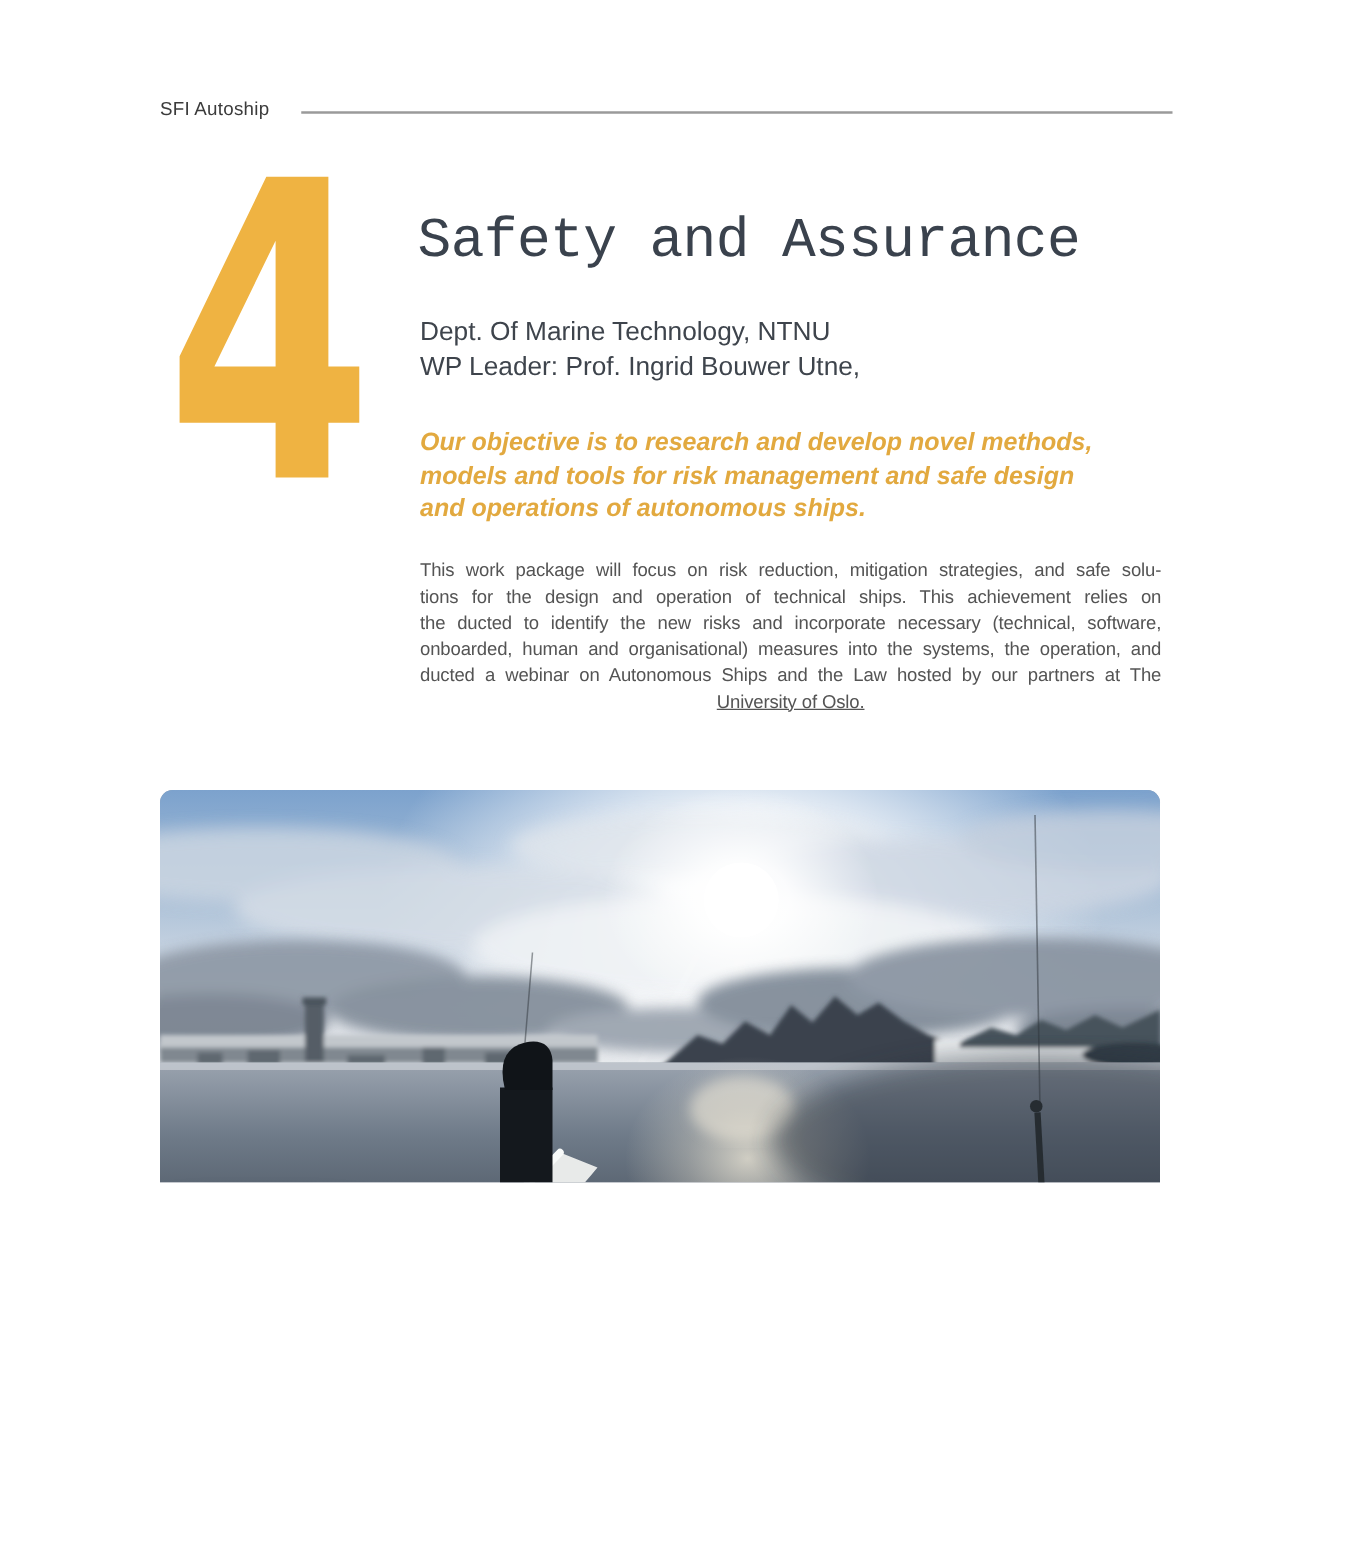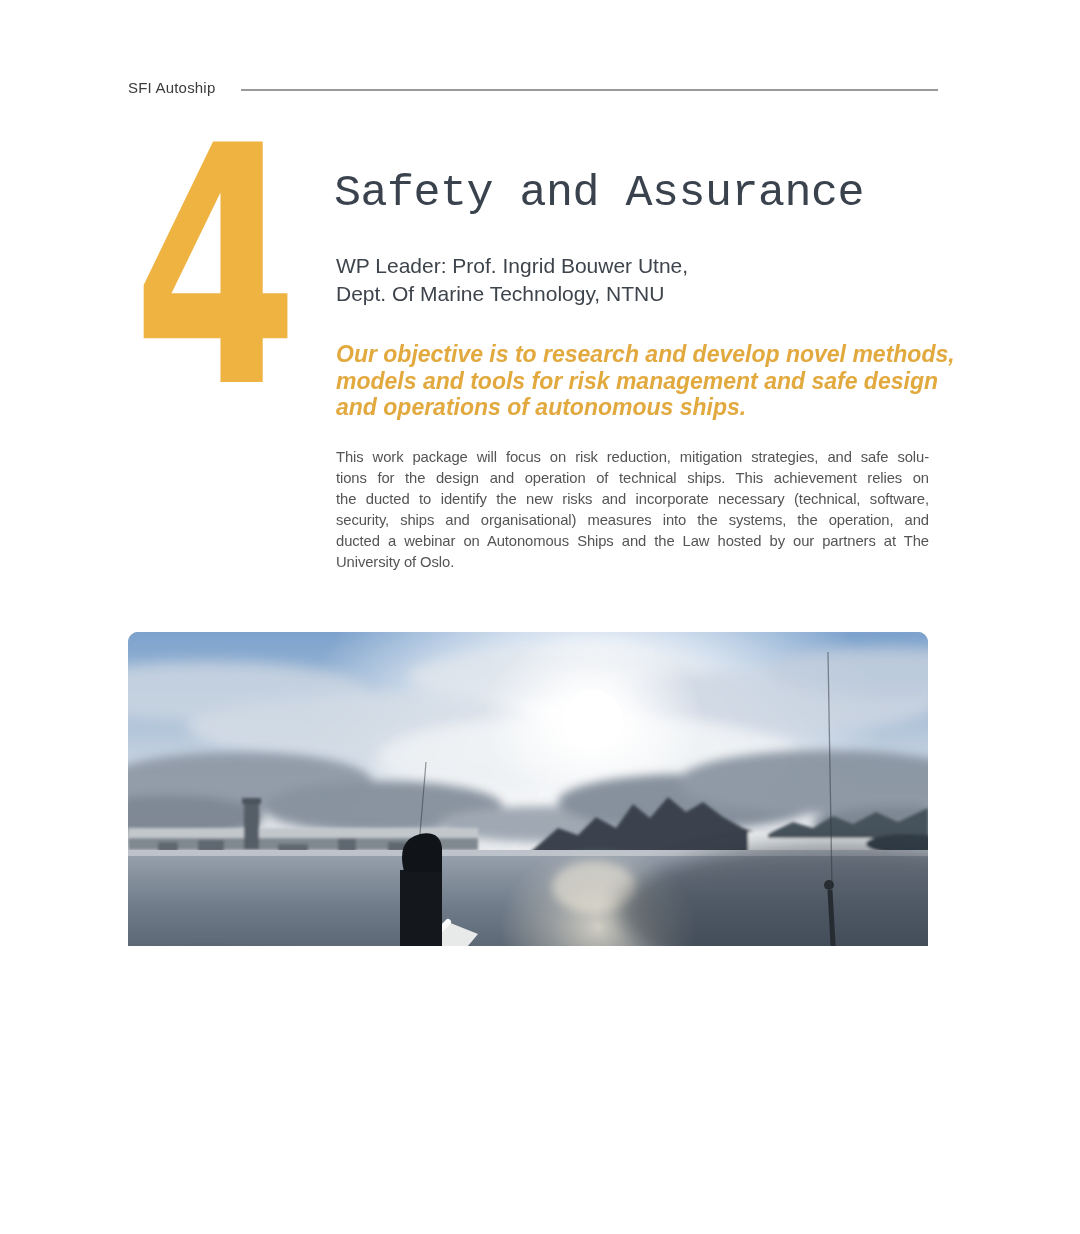--- a/index.html
+++ b/index.html
@@ -18,29 +18,29 @@
     font-family:"DejaVu Sans", sans-serif; font-weight:bold;
     font-size:330px; line-height:1; color:#efb342;
     transform:scaleX(0.72); transform-origin:top left;
   }
   .title {
     position:absolute; left:334px; top:168px;
     font-family:Liberation Mono, monospace; font-size:45px; color:#3a424d; letter-spacing:-0.5px;
   }
   .wp-leader { position:absolute; left:336px; top:252px; font-size:21px; line-height:28px; color:#3e444c; }
   .objective {
-    position:absolute; left:336px; top:341px; font-size:23px; line-height:26.5px;
+    position:absolute; left:336px; top:341px; font-size:20px; line-height:26.5px;
     font-weight:bold; font-style:italic; color:#e2a93f;
   }
   .body-text {
     position:absolute; left:336px; top:447px; width:593px;
     font-size:14.8px; line-height:20.9px; color:#545454; letter-spacing:-0.1px;
   }
   .body-text .jline { text-align:justify; text-align-last:justify; }
-  .body-text .lline { text-align:left; }
+  .body-text .lline { text-align:center;text-decoration:underline; }
 
   
   .photo-frame {
     position:absolute; left:128px; top:632px; width:800px; height:450px;
     border-radius:10px; overflow:hidden; background:#9aa3af;
   }
   .caption { position:absolute; left:129px; top:1084px; font-size:12.5px; font-style:italic; color:#0369a1; z-index:6; }
 
   
   .watermark-sun { position:absolute; left:-28px; top:1047px; width:216px; height:216px; z-index:5; }
@@ -59,35 +59,35 @@
 
 <div class="page">
 
   <span class="brand">SFI Autoship</span>
   <div class="rule"></div>
 
   <div class="chapter-number">4</div>
   <h1 class="title" style="margin:0;font-weight:normal;">Safety and Assurance</h1>
 
   <div class="wp-leader">
+    <div>Dept. Of Marine Technology, NTNU</div>
     <div>WP Leader: Prof. Ingrid Bouwer Utne,</div>
-    <div>Dept. Of Marine Technology, NTNU</div>
   </div>
 
   <div class="objective">
     <div>Our objective is to research and develop novel methods,</div>
     <div>models and tools for risk management and safe design</div>
     <div>and operations of autonomous ships.</div>
   </div>
 
   <div class="body-text">
     <div class="jline">This work package will focus on risk reduction, mitigation strategies, and safe solu-</div>
     <div class="jline">tions for the design and operation of technical ships. This achievement relies on</div>
     <div class="jline">the ducted to identify the new risks and incorporate necessary (technical, software,</div>
-    <div class="jline">security, ships and organisational) measures into the systems, the operation, and</div>
+    <div class="jline">onboarded, human and organisational) measures into the systems, the operation, and</div>
     <div class="jline">ducted a webinar on Autonomous Ships and the Law hosted by our partners at The</div>
     <div class="lline">University of Oslo.</div>
   </div>
 
   <figure class="photo-frame" style="margin:0;">
     <svg viewBox="0 0 800 450" width="800" height="450" preserveAspectRatio="none">
       <defs>
         <linearGradient id="sky" x1="0" y1="0" x2="0" y2="1">
           <stop offset="0" stop-color="#7CA2CD"></stop>
             <stop offset="0.35" stop-color="#A9BFD7"></stop>

